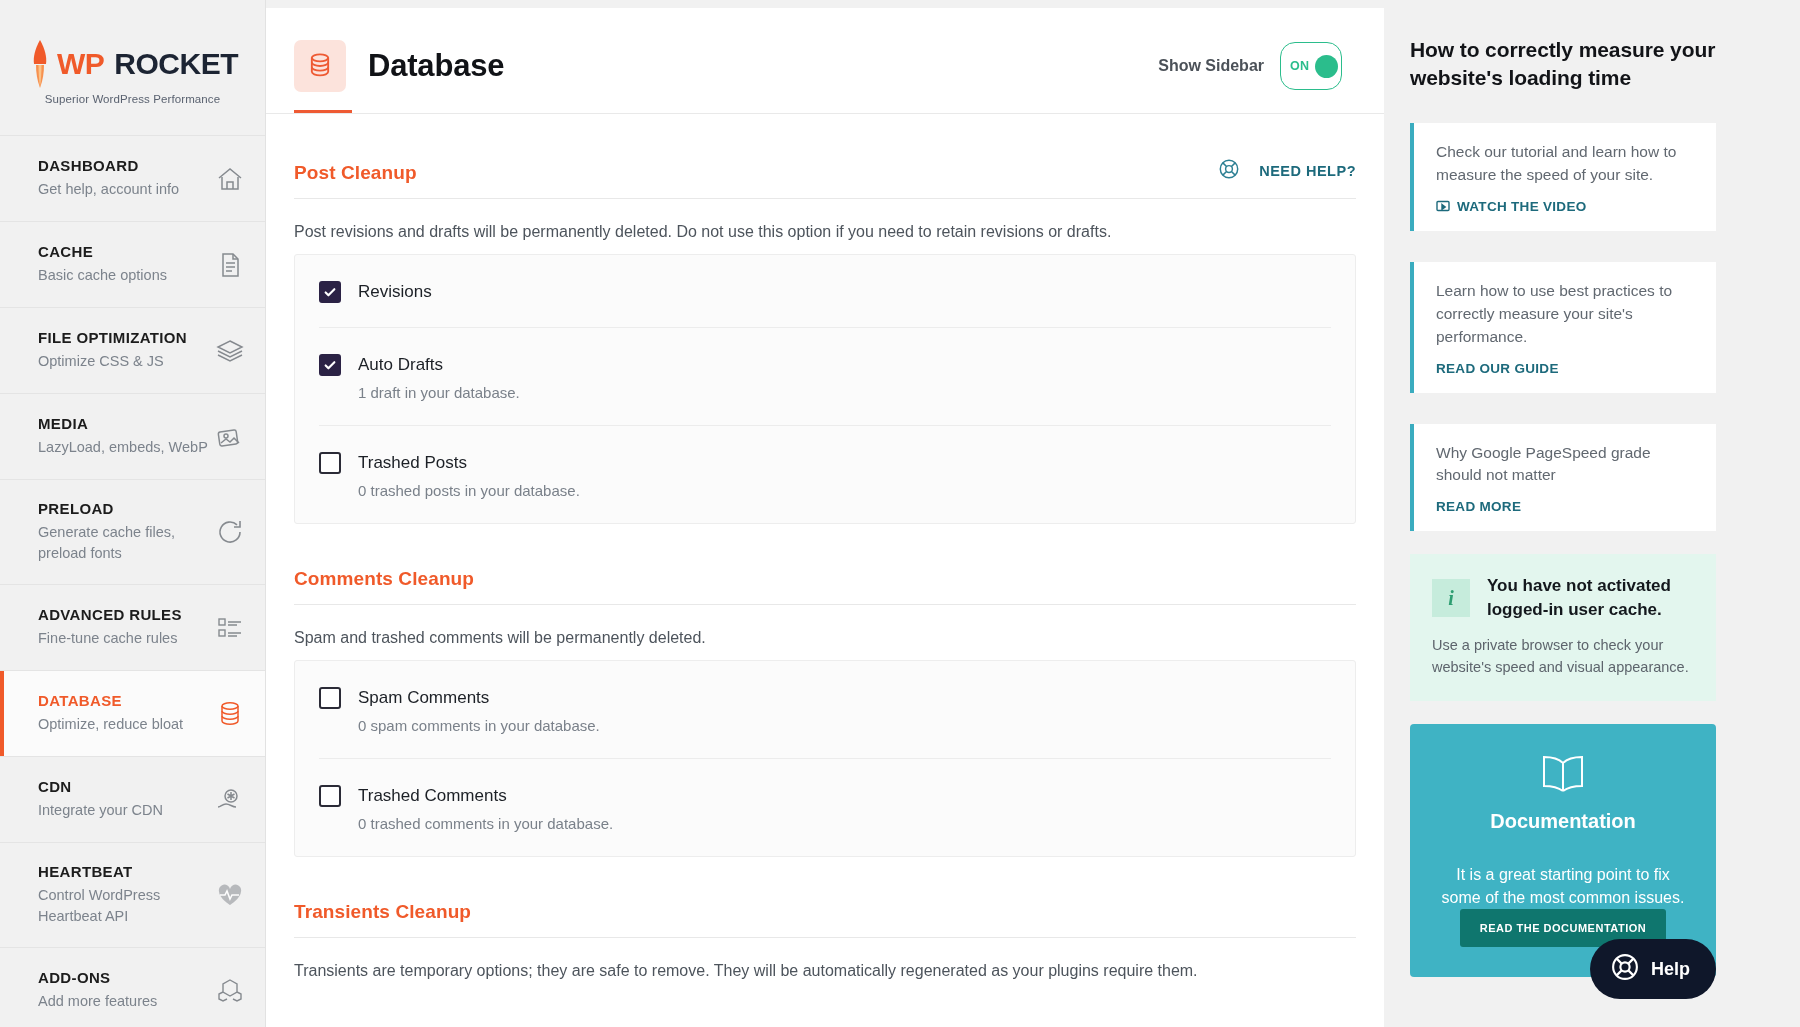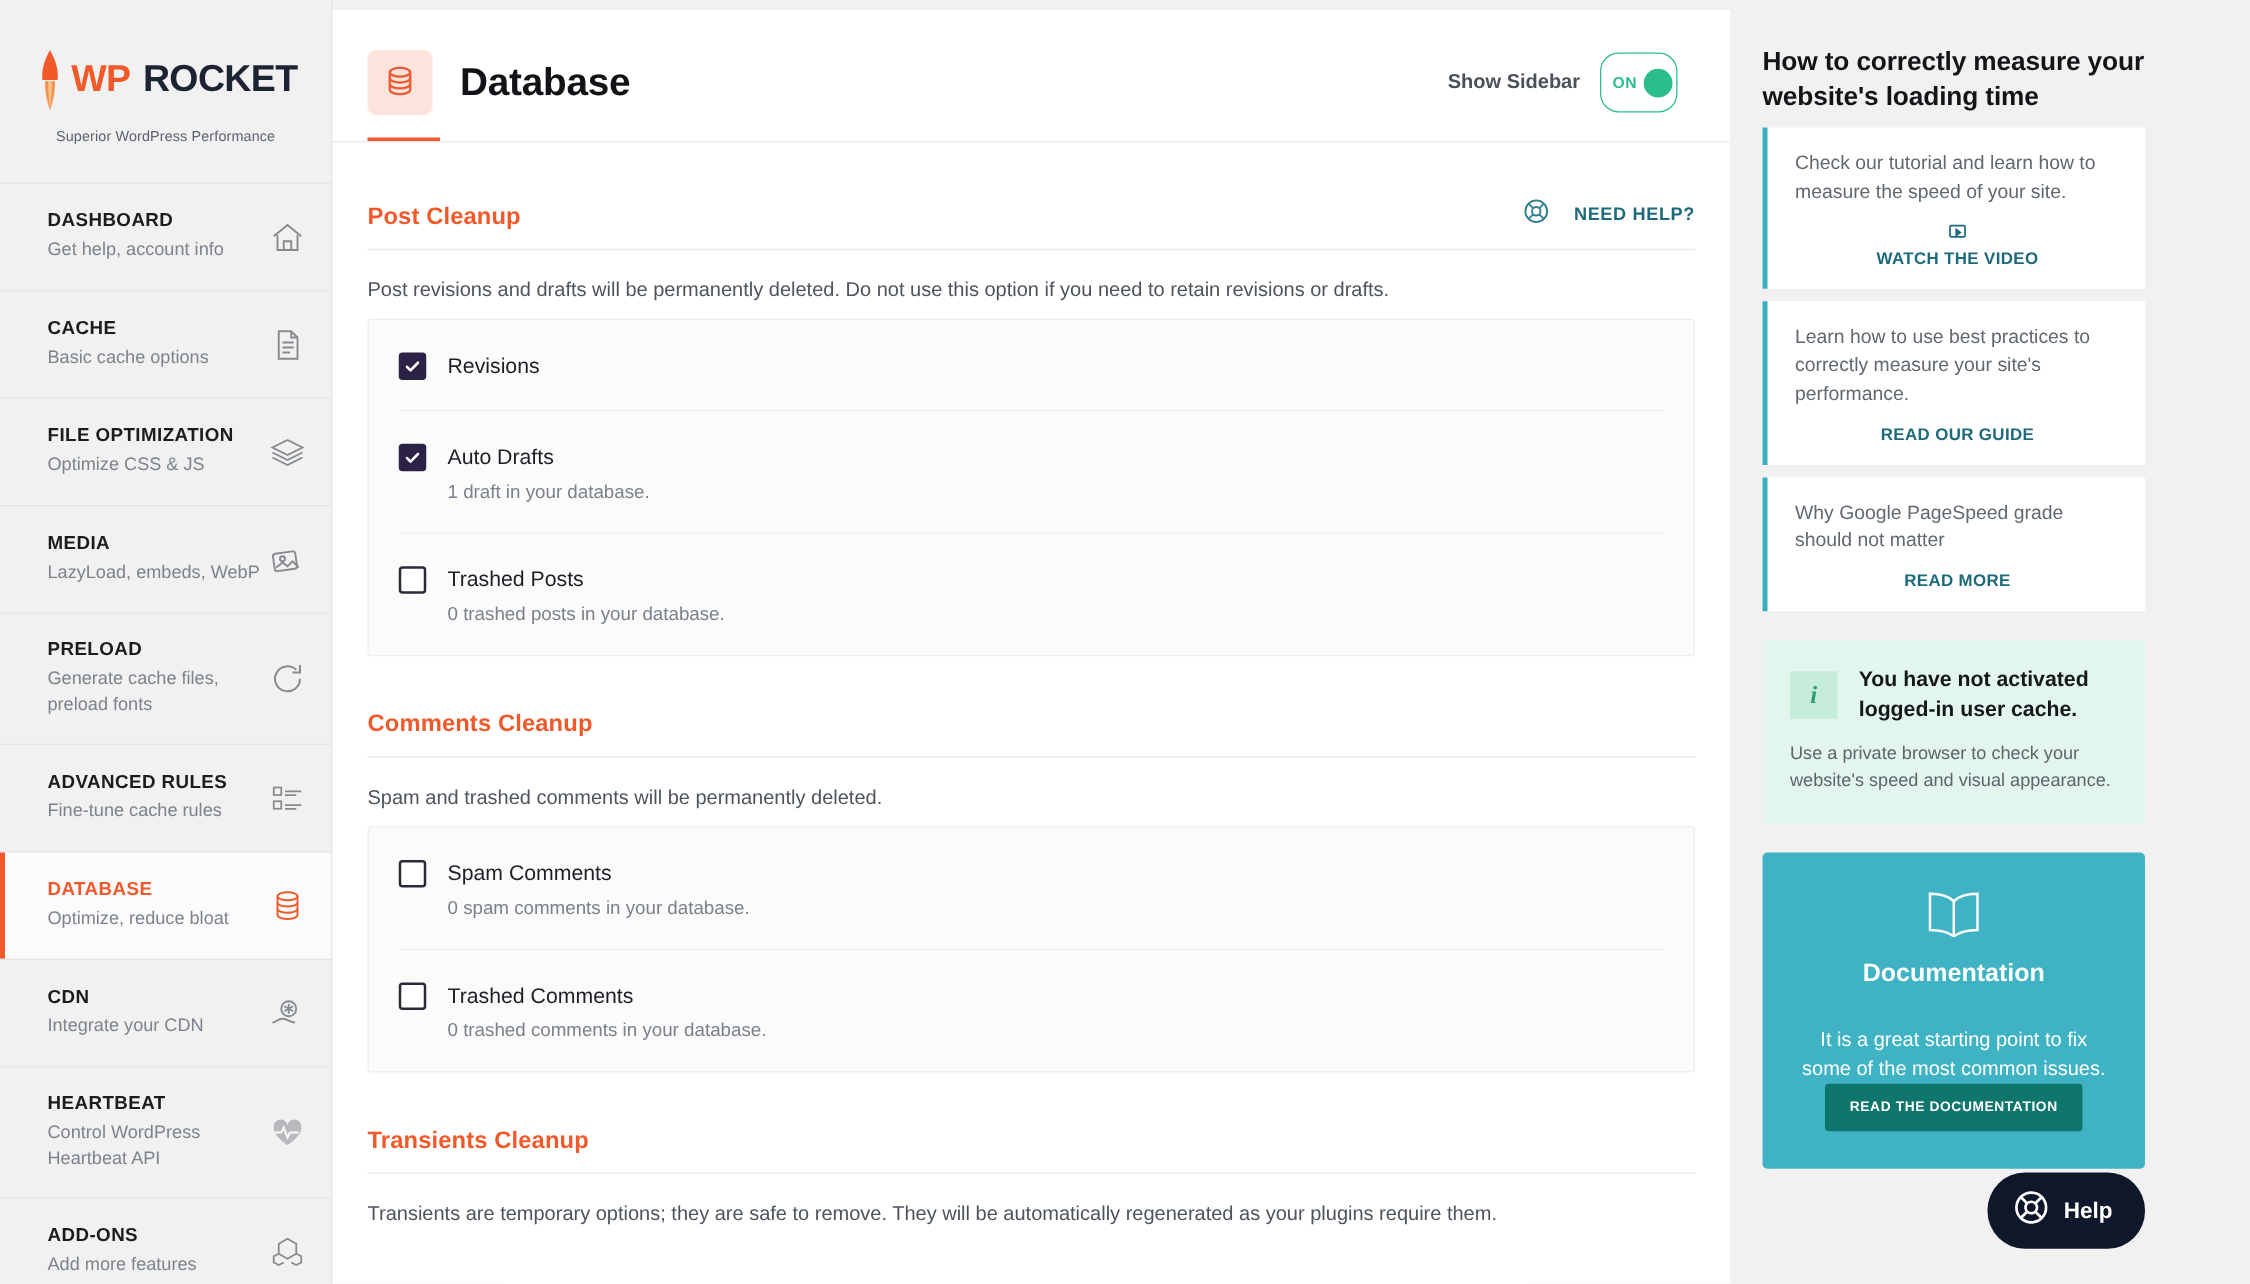--- a/index.html
+++ b/index.html
@@ -17,21 +17,21 @@
     background: #f1f1f1;
     border-right: 1px solid #e2e2e2;
     height: 1027px;
     overflow: hidden;
   }
   .logo-wrap { padding: 38px 0 30px 0; text-align: center; }
   .logo-row { display: flex; align-items: center; justify-content: center; gap: 2px; }
   .rocket-mark { position: relative; width: 26px; height: 52px; margin-right: 2px; }
   .logo-wp { font-size: 30px; font-weight: bold; color: #f05a2a; letter-spacing: -0.5px; }
   .logo-rocket { font-size: 30px; font-weight: bold; color: #1c2433; letter-spacing: -0.5px; margin-left: 8px; }
-  .logo-sub { font-size: 11.5px; color: #5a6270; margin-top: 14px; letter-spacing: 0.1px; }
+  .logo-sub { font-size: 11.5px; color: #5a6270; margin-top: 3px; letter-spacing: 0.1px; }
 
   .nav-item {
     position: relative;
     padding: 20px 20px 20px 38px;
     border-top: 1px solid #e4e4e4;
     display: flex; align-items: center; justify-content: space-between;
     cursor: pointer;
     min-height: 86px;
   }
   .nav-item.active { background: #fbfbfb; }
@@ -119,28 +119,28 @@
 
   
   .rail { width: 370px; flex: 0 0 370px; padding: 28px 38px 0 26px; position: relative; }
   .rail-title {
     font-size: 21px; font-weight: bold; color: #121418;
     line-height: 1.33; letter-spacing: -0.1px;
   }
   .rail-card {
     background: #fff;
     border-left: 4px solid #3aacbf;
-    margin-top: 10px;
+    margin-top: 31px;
     padding: 18px 20px 17px 22px;
   }
   .rail-card-text { font-size: 15.5px; color: #616870; line-height: 1.48; }
   .rail-link {
     display: flex; align-items: center; gap: 7px;
     font-size: 13.5px; font-weight: bold; color: #1d6a7c;
-    letter-spacing: .3px; margin-top: 12px; cursor: pointer; flex-direction: column;
+    letter-spacing: .3px; margin-top: 12px; cursor: pointer;
   }
   .rail-link .vid-icon { width: 14px; height: 14px; color: #1d6a7c; }
 
   .notice {
     background: #e3f6ee; margin-top: 23px; padding: 20px 22px 22px 22px;
   }
   .notice-head { display: flex; align-items: center; gap: 17px; }
   .notice-icon {
     width: 38px; height: 38px; flex: 0 0 38px; background: #c6ecdc;
     display: flex; align-items: center; justify-content: center;

